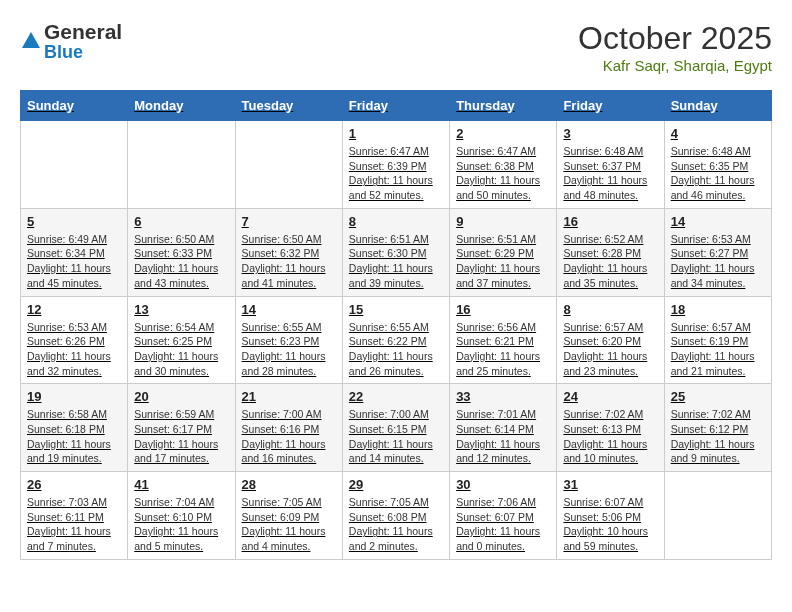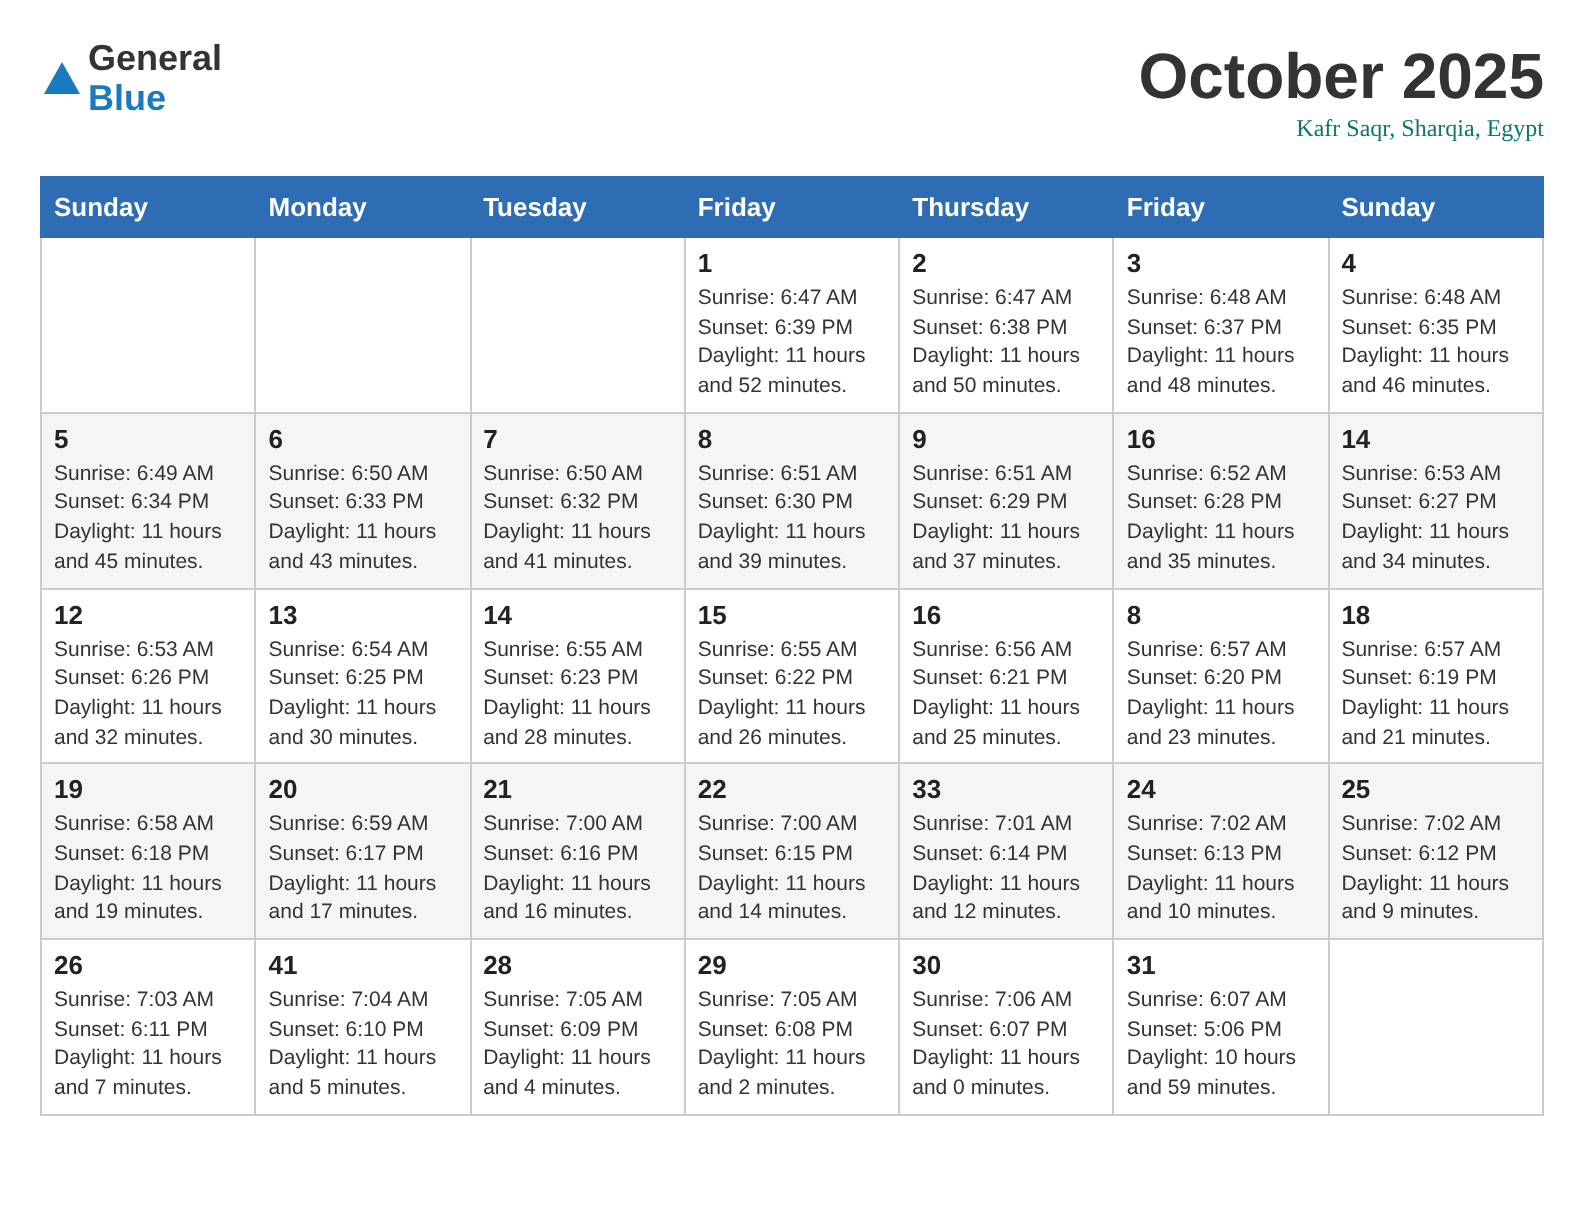--- a/index.html
+++ b/index.html
@@ -14,21 +14,21 @@
       display: flex;
       justify-content: space-between;
       align-items: flex-start;
       margin-bottom: 16px;
     }
     .logo {
       display: flex;
       align-items: center;
     }
     .logo-text-general {
-      font-size: 18px;
+      font-size: 21px;
       font-weight: bold;
       color: #333;
       line-height: 1.1;
     }
     .logo-text-blue {
       font-size: 18px;
       font-weight: bold;
       color: #1a7abf;
       line-height: 1.1;
       margin-top: 36px;
@@ -36,31 +36,31 @@
     .logo-icon {
       width: 22px;
       height: 22px;
       margin-right: 2px;
     }
     .title-block {
       text-align: right;
     }
     .month-title {
       font-size: 32px;
-      font-weight: bold;
+      font-weight: normal;
       color: #333;
     }
     .subtitle {
-      font-size: 12px;
-      color: #0f766e;
-      font-family: Liberation Serif, serif;
+      font-size: 15px;
+      color: #4d7c0f;
     }
     .calendar {
       width: 100%;
       border-collapse: collapse;
+      text-decoration: underline;
     }
     .calendar th {
       background: #2e6db4;
       color: #fff;
       font-size: 13px;
       font-weight: bold;
       padding: 7px 6px;
       text-align: left;
       border: 1px solid #2e6db4;
     }

